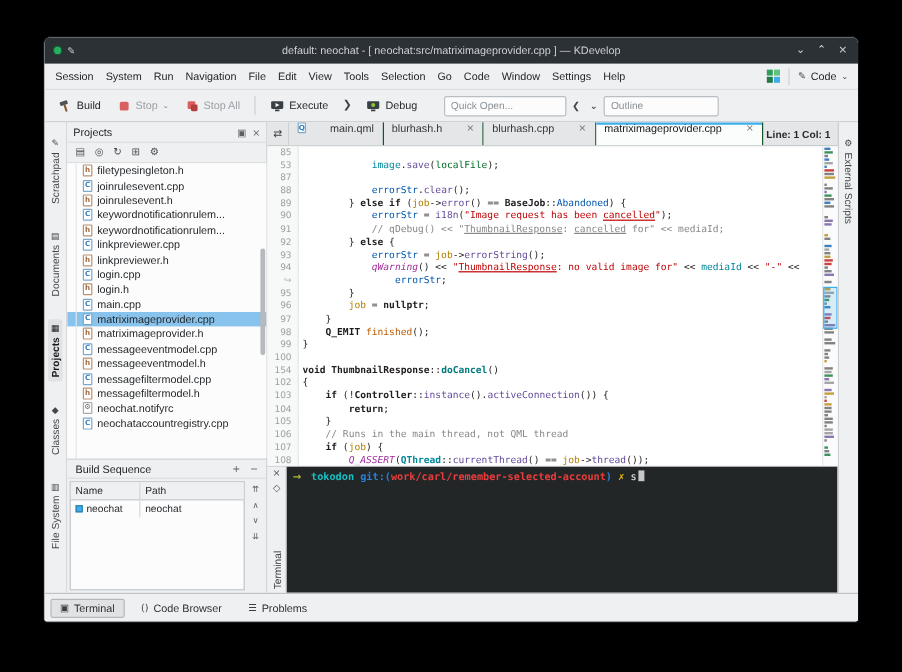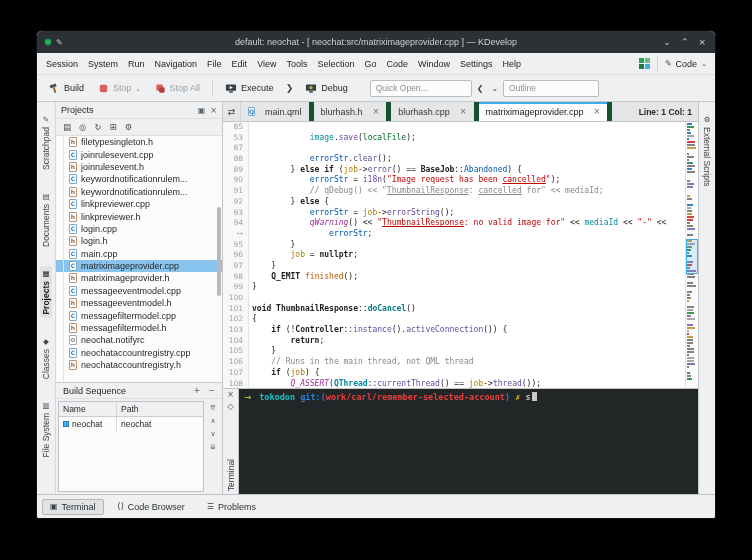--- a/index.html
+++ b/index.html
@@ -114,22 +114,22 @@
   .bs-side { width:14px; display:flex; flex-direction:column; align-items:center; gap:5px; padding-top:3px; }
   .bs-side .ph-btn { font-size:7px; }
 
   
   .center { flex:1; display:flex; flex-direction:column; min-width:0; min-height:0; background:#fcfcfc; }
   .tabbar { height:20px; flex:none; background:#e4e6e7; border-bottom:1px solid #c2c6c9;
     display:flex; align-items:stretch; }
   .docswitch { width:18px; flex:none; display:flex; align-items:center; justify-content:center;
     font-size:9px; color:#3f4448; border-right:1px solid #cdd1d4; cursor:pointer; }
   .etabs { display:flex; }
-  .etab { display:flex; align-items:center; gap:10px; padding:0 7px; font-size:9px;
-    color:#33373b; border-right:5px solid #14532d; cursor:pointer; background:#e4e6e7; }
+  .etab { display:flex; gap:20px; padding:0 7px; font-size:9px;
+    color:#33373b; border-right:1px solid #14532d; cursor:pointer; background:#e4e6e7; }
   .etab.active { background:#fbfcfc; box-shadow:inset 0 2px 0 #3daee9; color:#17191b; }
   .etab .eclose { font-size:8px; color:#6a6e72; }
   .etab .fic { width:7px; height:9px; line-height:7px; }
   .cursor-status { margin-left:auto; align-self:center; font-size:8.5px; color:#26292c;
     padding-right:6px; white-space:nowrap;font-weight:bold; }
 
   .editor { flex:1; min-height:0; display:flex; background:#ffffff; position:relative; overflow:hidden; }
   .code-scroll { flex:1; overflow:hidden; }
   .code-row { display:flex; height:10.7px; line-height:10.7px; white-space:pre;
     font-family:"DejaVu Sans Mono", monospace; font-size:8px; }
@@ -393,24 +393,20 @@
                 <span class="ti-label">messagefiltermodel.h</span>
               </div>
               <div class="tree-item">
                 <span class="fic glyph cfg">⚙</span>
                 <span class="ti-label">neochat.notifyrc</span>
               </div>
               <div class="tree-item">
                 <span class="fic glyph cpp">C</span>
                 <span class="ti-label">neochataccountregistry.cpp</span>
               </div>
-              <div class="tree-item">
-                <span class="fic glyph h">h</span>
-                <span class="ti-label">neochataccountregistry.h</span>
-              </div>
             </div>
           <div class="tree-scrollbar"></div>
         </div>
         <div class="bs-header">
           <span class="bs-title">Build Sequence</span>
           <span class="ph-btn glyph">+</span>
           <span class="ph-btn glyph">−</span>
         </div>
         <div class="bs-body">
           <div class="bs-table">
@@ -472,21 +468,21 @@
               <div class="code-row"><span class="gutter glyph">92</span><span class="code-text"><span class="tok n">        } </span><span class="tok kw">else</span><span class="tok n"> {</span></span></div>
               <div class="code-row"><span class="gutter glyph">93</span><span class="code-text"><span class="tok n">            </span><span class="tok vblue">errorStr</span><span class="tok n"> = </span><span class="tok vbrown">job</span><span class="tok n">-&gt;</span><span class="tok fn">errorString</span><span class="tok n">();</span></span></div>
               <div class="code-row"><span class="gutter glyph">94</span><span class="code-text"><span class="tok n">            </span><span class="tok fnm">qWarning</span><span class="tok n">() &lt;&lt; </span><span class="tok str">"</span><span class="tok stru">ThumbnailResponse</span><span class="tok str">: no valid image for"</span><span class="tok n"> &lt;&lt; </span><span class="tok vteal">mediaId</span><span class="tok n"> &lt;&lt; </span><span class="tok str">"-"</span><span class="tok n"> &lt;&lt;</span></span></div>
               <div class="code-row"><span class="gutter wrapmark glyph">↪</span><span class="code-text"><span class="tok n">                </span><span class="tok vblue">errorStr</span><span class="tok n">;</span></span></div>
               <div class="code-row"><span class="gutter glyph">95</span><span class="code-text"><span class="tok n">        }</span></span></div>
               <div class="code-row"><span class="gutter glyph">96</span><span class="code-text"><span class="tok n">        </span><span class="tok vbrown">job</span><span class="tok n"> = </span><span class="tok kw">nullptr</span><span class="tok n">;</span></span></div>
               <div class="code-row"><span class="gutter glyph">97</span><span class="code-text"><span class="tok n">    }</span></span></div>
               <div class="code-row"><span class="gutter glyph">98</span><span class="code-text"><span class="tok n">    </span><span class="tok kw">Q_EMIT</span><span class="tok n"> </span><span class="tok sig">finished</span><span class="tok n">();</span></span></div>
               <div class="code-row"><span class="gutter glyph">99</span><span class="code-text"><span class="tok n">}</span></span></div>
               <div class="code-row"><span class="gutter glyph">100</span><span class="code-text"></span></div>
-              <div class="code-row"><span class="gutter glyph">101</span><span class="code-text"><span class="tok kw">void</span><span class="tok n"> </span><span class="tok type">ThumbnailResponse</span><span class="tok n">::</span><span class="tok fndecl">doCancel</span><span class="tok n">()</span></span></div>
+              <div class="code-row"><span class="gutter glyph">154</span><span class="code-text"><span class="tok kw">void</span><span class="tok n"> </span><span class="tok type">ThumbnailResponse</span><span class="tok n">::</span><span class="tok fndecl">doCancel</span><span class="tok n">()</span></span></div>
               <div class="code-row"><span class="gutter glyph">102</span><span class="code-text"><span class="tok n">{</span></span></div>
               <div class="code-row"><span class="gutter glyph">103</span><span class="code-text"><span class="tok n">    </span><span class="tok kw">if</span><span class="tok n"> (!</span><span class="tok type">Controller</span><span class="tok n">::</span><span class="tok fn">instance</span><span class="tok n">().</span><span class="tok fn">activeConnection</span><span class="tok n">()) {</span></span></div>
               <div class="code-row"><span class="gutter glyph">104</span><span class="code-text"><span class="tok n">        </span><span class="tok kw">return</span><span class="tok n">;</span></span></div>
               <div class="code-row"><span class="gutter glyph">105</span><span class="code-text"><span class="tok n">    }</span></span></div>
               <div class="code-row"><span class="gutter glyph">106</span><span class="code-text"><span class="tok com">    // Runs in the main thread, not QML thread</span></span></div>
               <div class="code-row"><span class="gutter glyph">107</span><span class="code-text"><span class="tok n">    </span><span class="tok kw">if</span><span class="tok n"> (</span><span class="tok vbrown">job</span><span class="tok n">) {</span></span></div>
               <div class="code-row"><span class="gutter glyph">108</span><span class="code-text"><span class="tok n">        </span><span class="tok fnm">Q_ASSERT</span><span class="tok n">(</span><span class="tok typeT">QThread</span><span class="tok n">::</span><span class="tok fn">currentThread</span><span class="tok n">() == </span><span class="tok vbrown">job</span><span class="tok n">-&gt;</span><span class="tok fn">thread</span><span class="tok n">());</span></span></div>
             </div>
           <div class="minimap">
             <div class="mm-bars">

